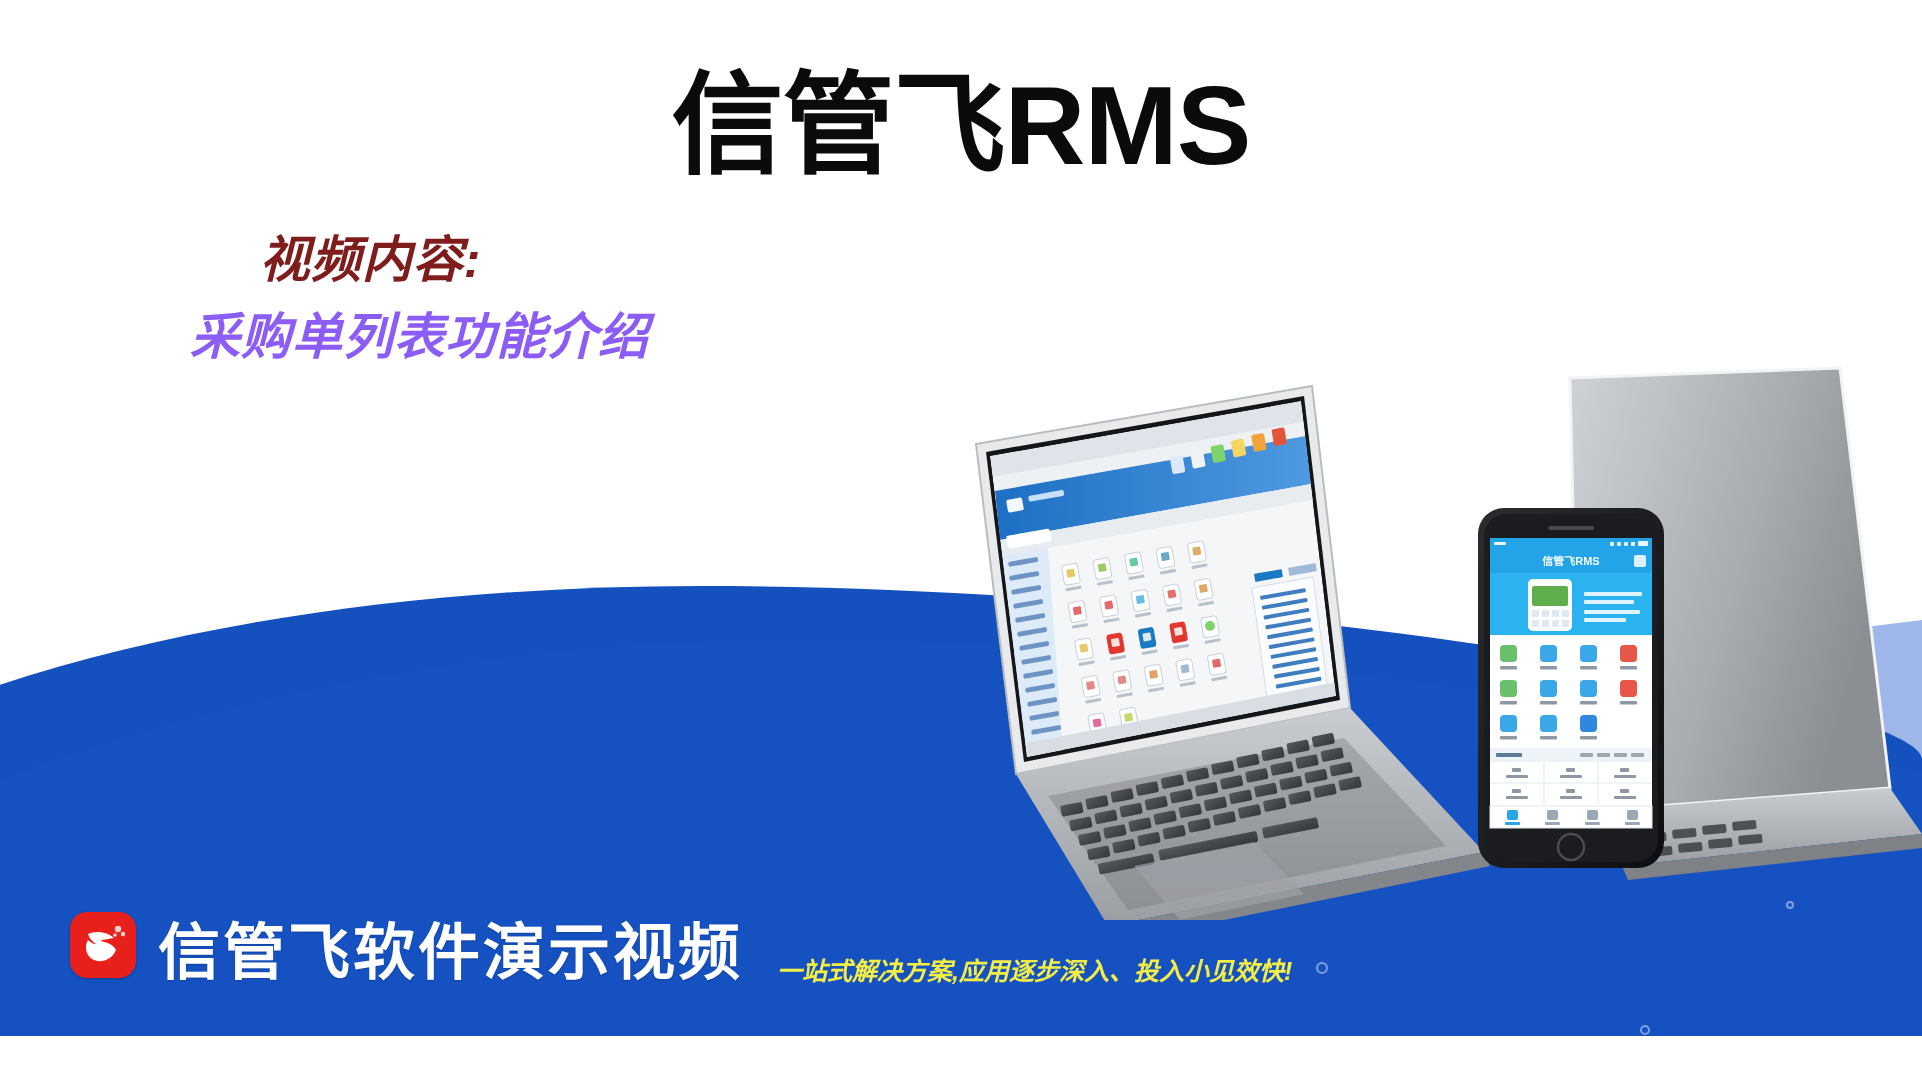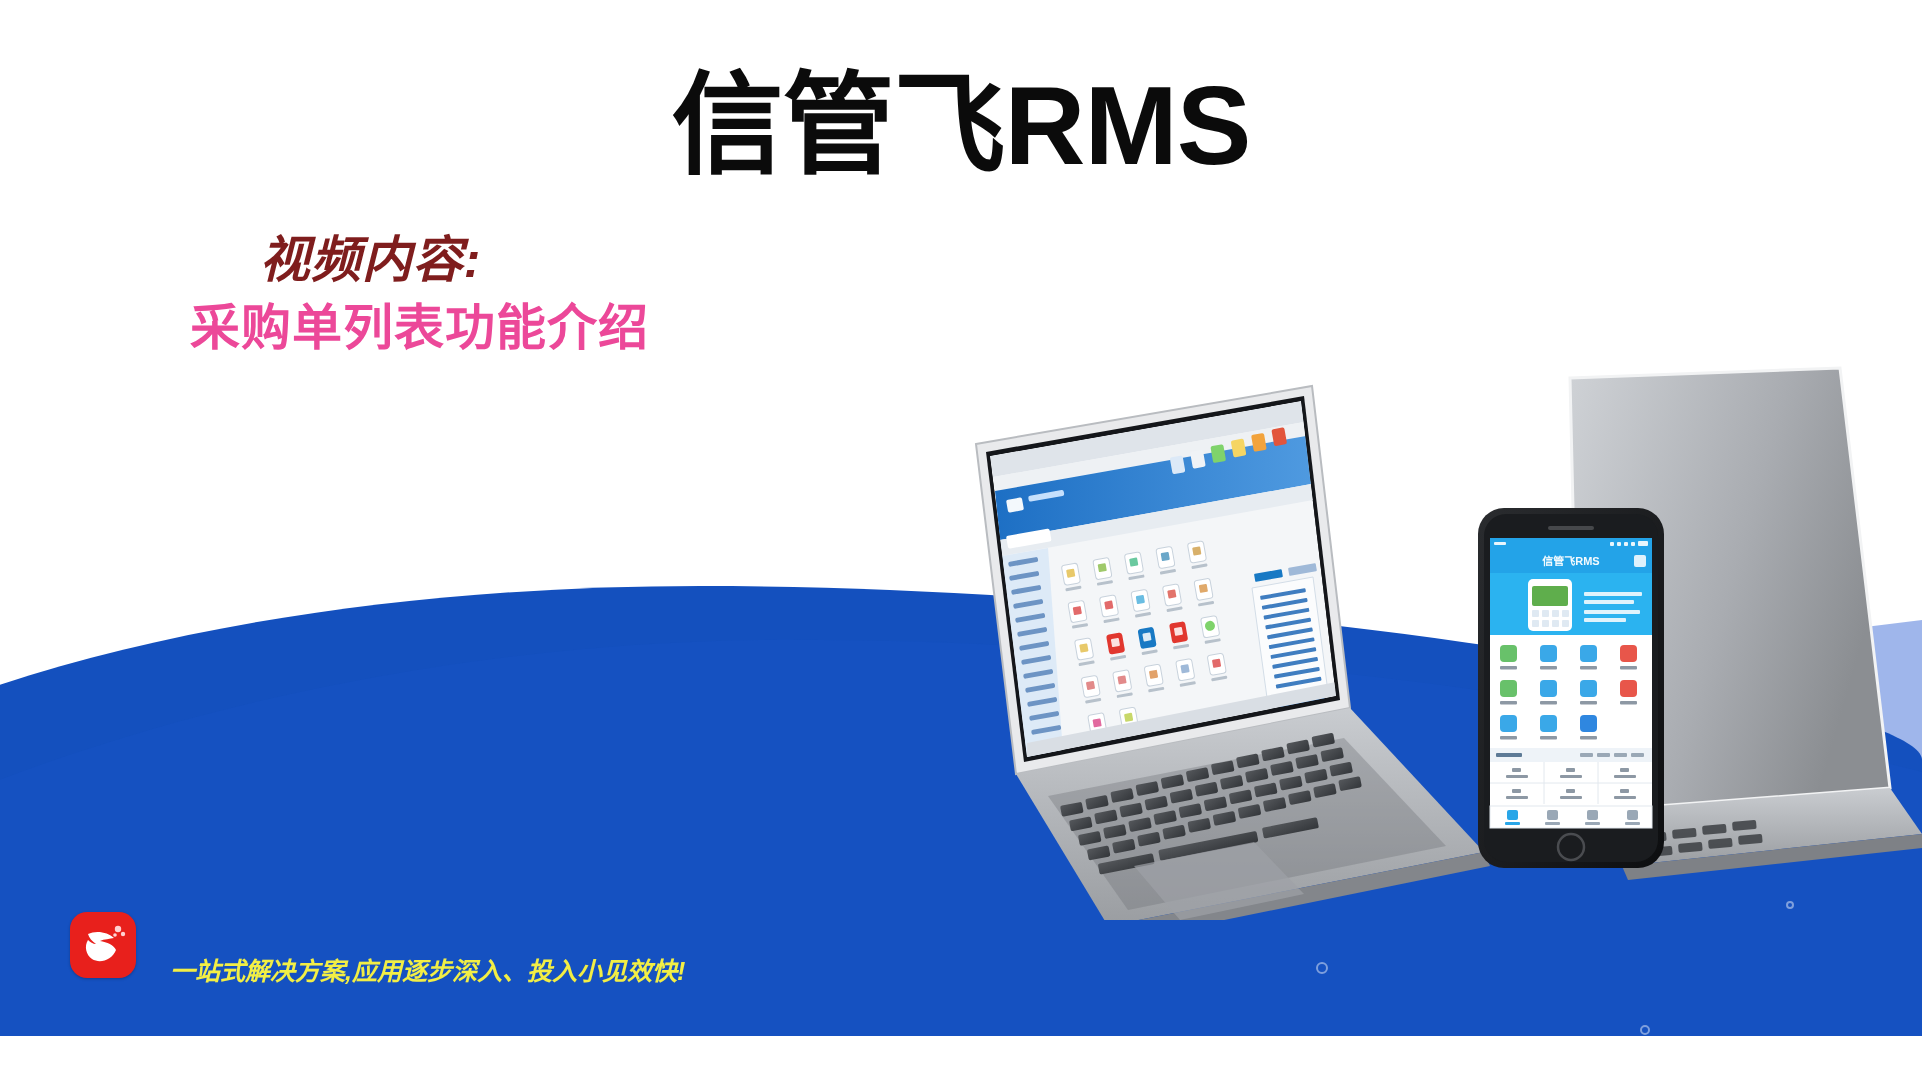--- a/index.html
+++ b/index.html
@@ -50,25 +50,26 @@
   .subtitle-line1 {
     font-size:50px;
     font-style:italic;
     font-weight:600;
     color:#7f1d1d;
     line-height:1.22;
     letter-spacing:1px;
     text-align:center;
   }
   .subtitle-line2 {
-    margin-top:7px;
+    margin-top:16px;
     margin-left:98px;
     font-size:50px;
+    font-style:italic;
     font-weight:600;
-    color:#ec4899;
+    color:#8b5cf6;
     line-height:1.22;
     letter-spacing:1px;
   }
 
   
   .devices {
     position:absolute;
     left:880px;
     top:360px;
     width:1042px;
@@ -616,16 +617,17 @@
       <svg viewBox="0 0 66 66" width="66" height="66" aria-hidden="true">
         <path d="M18 22 C26 18 38 20 44 26 C40 27 34 27 30 29
                  C37 30 44 33 46 38 C42 48 30 52 22 47
                  C16 43 14 34 18 28 C20 30 23 32 26 32
                  C22 29 19 26 18 22 Z" fill="#ffffff"></path>
         <circle cx="48" cy="17" r="3.2" fill="#ffd2d2"></circle>
         <circle cx="53" cy="22" r="2.2" fill="#ffd2d2"></circle>
         <circle cx="45" cy="23" r="1.8" fill="#ffd2d2"></circle>
       </svg>
     </div>
+    <div class="brand-name">信管飞软件演示视频</div>
     <div class="brand-tagline">一站式解决方案,应用逐步深入、投入小见效快!</div>
   </div>
 
 </div>
 
 </body></html>

